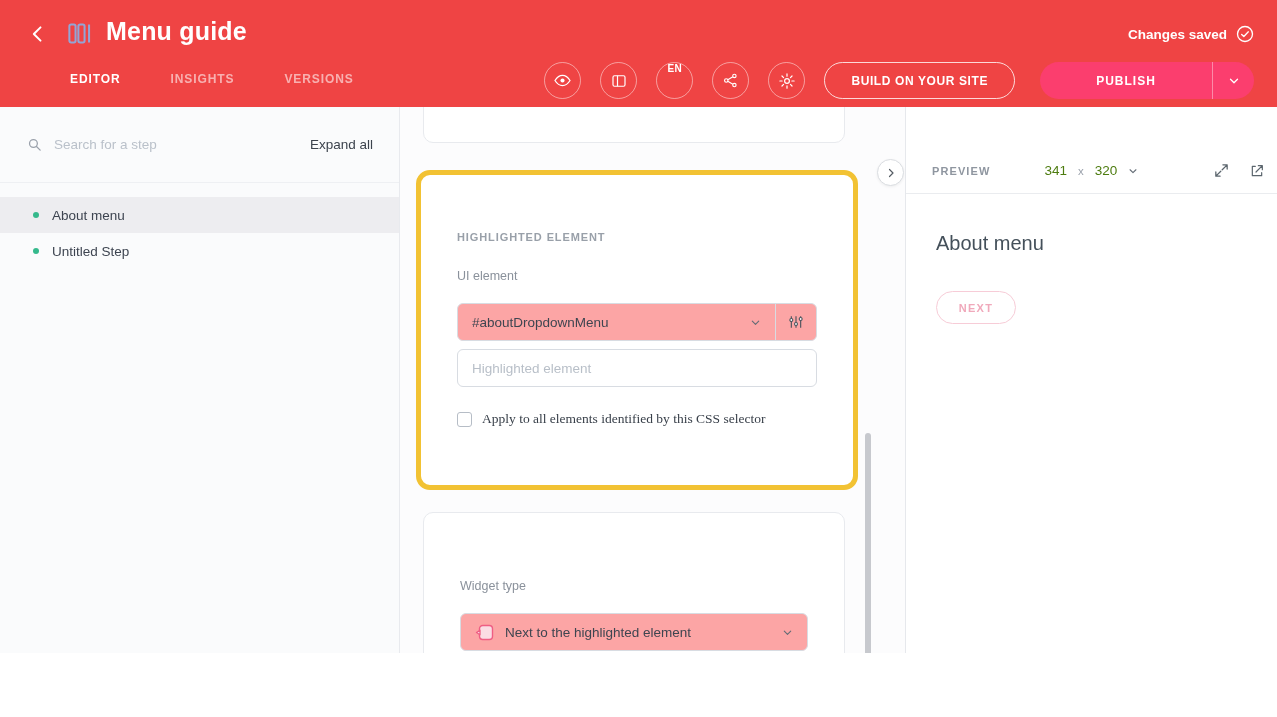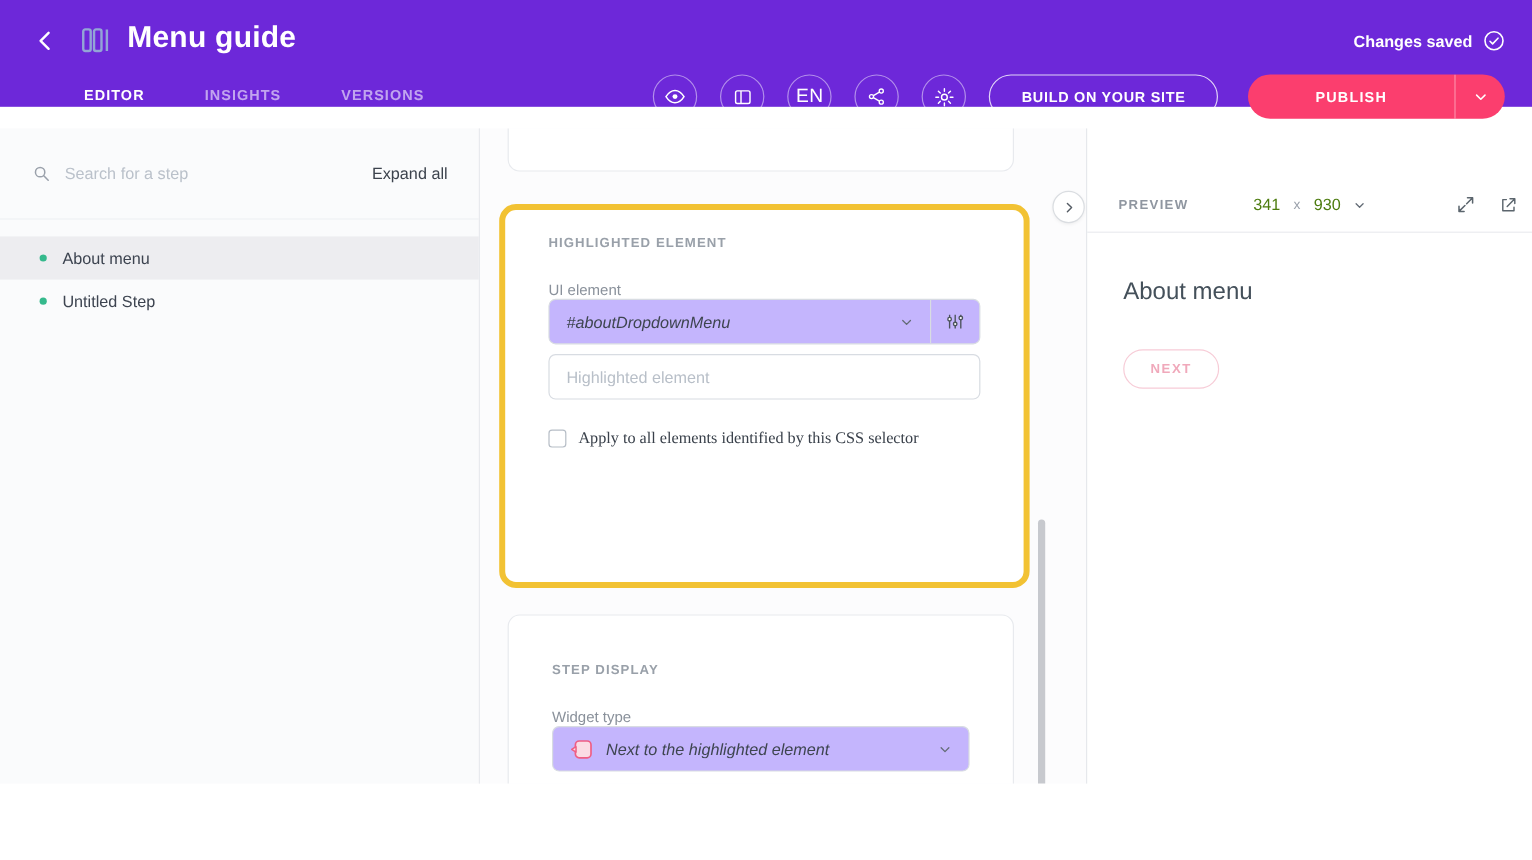--- a/index.html
+++ b/index.html
@@ -1,30 +1,30 @@
 <!DOCTYPE html>
 <html><head>
 <meta charset="utf-8">
 <style>
   * { margin:0; padding:0; box-sizing:border-box; }
   html,body { width:1277px; height:717px; }
   body { font-family:"Liberation Sans", sans-serif; background:#fff; }
   .screen { position:relative; width:1277px; height:717px; overflow:hidden; background:#fff; }
 
   
-  .header { position:absolute; top:0; left:0; width:1277px; height:89px; background:#6d28d9; color:#fff; }
+  .header { position:absolute; top:0; left:0; width:1277px; height:107px; background:#ef4444; color:#fff; }
   .back-btn { position:absolute; left:24px; top:20px; width:28px; height:28px; display:flex; align-items:center; justify-content:center; cursor:pointer; }
   .logo-icon { position:absolute; left:66px; top:20px; }
   .app-title { position:absolute; left:106px; top:17px; font-size:25px; font-weight:bold; letter-spacing:0.2px; }
   .changes-saved { position:absolute; right:22px; top:24px; display:flex; align-items:center; gap:8px; font-size:13.5px; font-weight:bold; }
   .tabs { position:absolute; left:70px; top:72px; display:flex; gap:50px; }
   .tab { font-size:12px; font-weight:bold; letter-spacing:0.9px; color:rgba(255,255,255,0.58); padding-bottom:29px; cursor:pointer;text-align:right; }
   .tab.active { color:#fff; border-bottom:3px solid #fff; }
   .header-actions { position:absolute; right:23px; top:62px; display:flex; align-items:center; gap:19px; }
-  .circle-btn { width:37px; height:37px; border:1px solid rgba(255,255,255,0.48); border-radius:50%; display:flex; align-items:center; justify-content:center; font-size:16px; font-weight:normal; letter-spacing:0.5px; cursor:pointer; flex:none; }
+  .circle-btn { width:37px; height:37px; border:1px solid rgba(255,255,255,0.48); border-radius:50%; display:flex; justify-content:center; font-size:10px; font-weight:bold; letter-spacing:0.5px; cursor:pointer; flex:none; }
   .build-btn { height:37px; padding:0 26px; border:1px solid rgba(255,255,255,0.8); border-radius:19px; display:flex; align-items:center; font-size:12px; font-weight:bold; letter-spacing:0.6px; cursor:pointer; white-space:nowrap; }
   .publish-group { display:flex; height:37px; border-radius:19px; overflow:hidden; background:#fb3e6e; margin-left:6px; }
   .publish-main { min-width:172px; display:flex; align-items:center; justify-content:center; font-size:12px; font-weight:bold; letter-spacing:1px; cursor:pointer; }
   .publish-caret { width:42px; display:flex; align-items:center; justify-content:center; border-left:1px solid rgba(255,255,255,0.4); cursor:pointer; }
 
   
   .main { position:absolute; top:107px; left:0; width:1277px; height:546px; display:flex; }
 
   
   .sidebar { width:400px; height:100%; background:#fafbfc; border-right:1px solid #e8eaee; flex:none; }
@@ -35,26 +35,26 @@
   .expand-all { font-size:13.5px; color:#3c434d; cursor:pointer; margin-left:auto; }
   .step-list { padding-top:14px; }
   .step-item { height:36px; display:flex; align-items:center; gap:13px; padding-left:33px; font-size:13.5px; color:#3d4450; cursor:pointer; }
   .step-item.selected { background:#ededf0; }
   .step-dot { width:6px; height:6px; border-radius:50%; background:#35b98c; flex:none; }
 
   
   .editor { position:relative; flex:1; height:100%; background:#fcfcfd; overflow:hidden; }
   .card { position:absolute; background:#fff; border:1px solid #e8eaee; border-radius:10px; }
   .card-top { left:23px; top:-18px; width:422px; height:54px; }
-  .card-highlight { left:16px; top:63px; width:442px; height:320px; border:5px solid #f2c233; border-radius:14px; padding:22px 36px 0; }
+  .card-highlight { left:16px; top:63px; width:442px; height:320px; border:5px solid #f2c233; border-radius:14px; padding:56px 36px 0; }
   .card-step { left:23px; top:405px; width:422px; height:360px; padding:40px 36px 0; }
   .section-title { font-size:11px; font-weight:bold; letter-spacing:0.9px; color:#99a0a9; }
   .field-label { font-size:12.5px; color:#8a919b; margin-top:26px; }
   .field-label.mt18 { margin-top:18px; }
-  .select-group { margin-top:0; display:flex; height:38px; border:1px solid #d8dce2; border-radius:6px; background:#c4b5fd;font-style:italic; }
+  .select-group { margin-top:20px; display:flex; height:38px; border:1px solid #d8dce2; border-radius:6px; background:#fca5a5; }
   .select-main { flex:1; display:flex; align-items:center; padding:0 14px; gap:11px; cursor:pointer; min-width:0; }
   .select-value { flex:1; font-size:13.5px; color:#3e4550; white-space:nowrap; overflow:hidden; }
   .icon { display:inline-flex; align-items:center; justify-content:center; flex:none; }
   .icon-btn-attached { width:41px; border-left:1px solid #d8dce2; display:flex; align-items:center; justify-content:center; cursor:pointer; flex:none; }
   .text-input { margin-top:8px; width:100%; height:38px; border:1px solid #d8dce2; border-radius:6px; padding:0 14px; font-size:13.5px; font-family:inherit; color:#3e4550; outline:none; background:#fff; }
   .text-input::placeholder { color:#b8bfc8; }
   .checkbox-row { margin-top:24px; display:flex; align-items:center; gap:10px;font-family:Liberation Serif, serif; }
   .checkbox { width:15px; height:15px; border:1px solid #b6bdc6; border-radius:3px; background:#fff; cursor:pointer; flex:none; }
   .checkbox-label { font-size:13.5px; color:#39404a; }
   .scrollbar { position:absolute; right:34px; top:326px; width:6px; height:284px; border-radius:3px; background:#c7c9ce; cursor:pointer; }
@@ -225,21 +225,20 @@
           </div>
         </div>
         <input class="text-input" placeholder="Highlighted element" style="">
         <div class="checkbox-row">
           <span class="checkbox"></span>
           <span class="checkbox-label">Apply to all elements identified by this CSS selector</span>
         </div>
       </div>
 
       <div class="card card-step">
-        <div class="section-title">STEP DISPLAY</div>
         <div class="field-label">Widget type</div>
         <div class="select-group">
           <div class="select-main">
             <span class="icon">
               <svg width="19" height="17" viewBox="0 0 19 17">
                   <rect x="4.5" y="1.5" width="13" height="14" rx="3.2" fill="#fbdce4" stroke="#ef5e84" stroke-width="1.4"></rect>
                   <path d="M5 6.2 L1.4 8.5 L5 10.8z" fill="#fbdce4" stroke="#ef5e84" stroke-width="1.2" stroke-linejoin="round"></path>
                 </svg>
             </span>
             <span class="select-value">Next to the highlighted element</span>
@@ -264,21 +263,21 @@
 
       <div class="scrollbar"></div>
     </section>
 
     <aside class="preview">
       <div class="preview-header">
         <span class="preview-label">PREVIEW</span>
         <div class="size-group">
           <span class="size-num">341</span>
           <span class="size-x">x</span>
-          <span class="size-num">930</span>
+          <span class="size-num">320</span>
           <span class="icon">
             <svg width="10" height="10" viewBox="0 0 24 24">
                 <path d="M5 9l7 7 7-7" fill="none" stroke="#646c76" stroke-width="2.6" stroke-linecap="round" stroke-linejoin="round"></path>
               </svg>
           </span>
         </div>
         <div class="preview-icons">
           <span class="picon">
             <svg width="17" height="17" viewBox="0 0 24 24" fill="none" stroke="#5b656d" stroke-width="1.8" stroke-linecap="round" stroke-linejoin="round">
                 <path d="M14 4h6v6 M20 4l-7 7 M10 20H4v-6 M4 20l7-7"></path>

